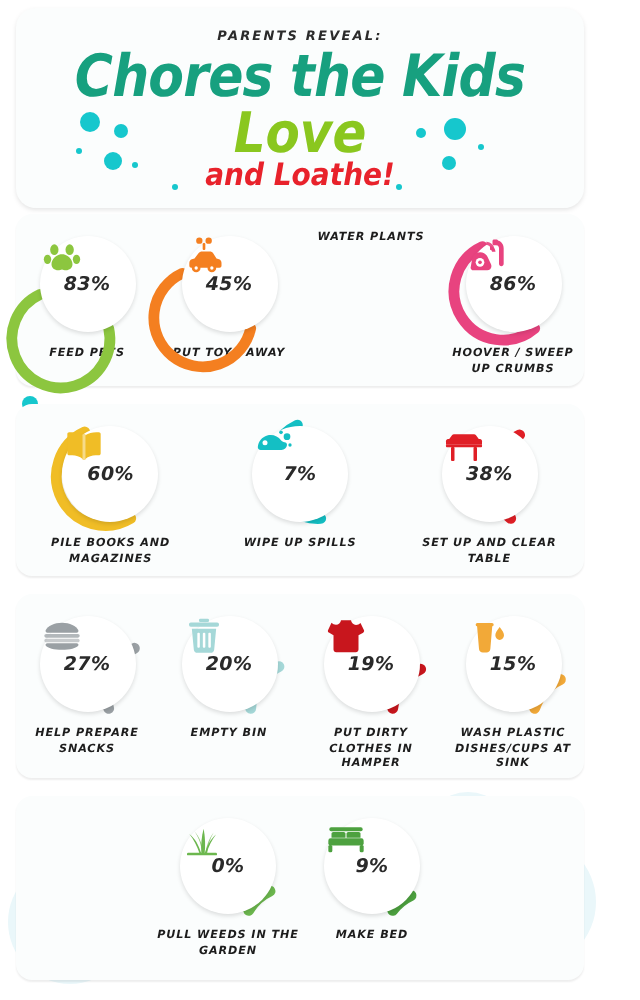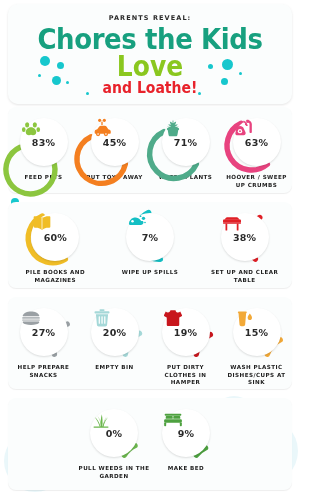--- a/index.html
+++ b/index.html
@@ -6,20 +6,21 @@
   html,body {
     width:300px; height:500px;
     background:#ffffff;
     font-family:"DejaVu Sans", sans-serif;
     overflow:hidden;
   }
   #poster {
     position:relative;
     width:300px; height:449px;
     background:#ffffff;
+    font-style:italic;
   }
 
   
   .bubblefield { position:absolute; inset:0; pointer-events:none; }
   .bub { position:absolute; border-radius:50%; background:#16c7cd; }
   .bub.pale { background:#eaf7fa; }
 
   
   .header {
     position:absolute; left:8px; top:4px; width:284px; height:100px;
@@ -194,55 +195,40 @@
                   <circle cx="7.3" cy="19.2" r="1" fill="#fff"></circle>
                   <circle cx="16.7" cy="19.2" r="1" fill="#fff"></circle>
                 </svg>
               </span>
               <div class="pct">45%</div>
             </div>
           </div>
           <div class="cap">PUT TOYS AWAY</div>
         </div>
         <div class="cell">
-          <div class="dial">
-            <svg viewBox="0 0 58 58">
-              <path d="M 39.35 51.20 A 24.5 24.5 0 1 1 6.78 18.68" stroke="#4fab8a" stroke-width="5.4" stroke-linecap="round" fill="none"></path>
-            </svg>
-            <div class="dial-face">
-              <span style="line-height: 0;">
-                <svg class="glyph" viewBox="0 0 24 24" fill="#4fab8a">
-                  <path d="M12 2.2c.6 1.4.7 2.8.5 4.2.9-1 2-1.8 3.3-2.3-.2 1.6-.8 3-1.8 4.2 1.3-.5 2.6-.6 3.9-.4-1 1.3-2.3 2.2-3.8 2.7H19c-1.1 1-2.3 1.6-3.7 1.8H8.7C7.3 12.2 6.1 11.6 5 10.6h4.9C8.4 10.1 7.1 9.2 6.1 7.9c1.3-.2 2.6-.1 3.9.4C9 7.1 8.4 5.7 8.2 4.1c1.3.5 2.4 1.3 3.3 2.3-.2-1.4-.1-2.8.5-4.2z"></path>
-                  <path d="M5.4 13.1h13.2l-1.3 7.3c-.15.9-.9 1.5-1.8 1.5H8.5c-.9 0-1.65-.6-1.8-1.5z"></path>
-                  <rect x="4.6" y="12.1" width="14.8" height="2.2" rx="1.1"></rect>
-                </svg>
-              </span>
-              <div class="pct">71%</div>
-            </div>
-          </div>
           <div class="cap">WATER PLANTS</div>
         </div>
         <div class="cell">
           <div class="dial">
             <svg viewBox="0 0 58 58">
               <path d="M 39.35 51.20 A 24.5 24.5 0 1 1 13.15 10.31" stroke="#e8437f" stroke-width="5.4" stroke-linecap="round" fill="none"></path>
             </svg>
             <div class="dial-face">
               <span style="line-height: 0;">
                 <svg class="glyph" viewBox="0 0 24 24" fill="#e8437f">
                   <path d="M16.8 2.6c2.6 0 4.6 2.1 4.6 4.7v9.4c0 .8-.6 1.4-1.4 1.4s-1.4-.6-1.4-1.4V7.3c0-1-.8-1.9-1.8-1.9h-1.3V2.6z"></path>
                   <path d="M15.6 2.1h1.5c.5 0 .9.4.9.9v1.7c0 .5-.4.9-.9.9h-1.5c-.5 0-.9-.4-.9-.9V3c0-.5.4-.9.9-.9z"></path>
                   <path d="M3.2 20.6c-1 0-1.8-.9-1.6-1.9l.9-5c.4-2.3 2.4-4 4.8-4 1.9 0 3.6 1.1 4.4 2.8l2.1 4.5c.8 1.7-.4 3.6-2.3 3.6z"></path>
                   <circle cx="7.2" cy="15.8" r="2.6" fill="#fff"></circle>
                   <circle cx="7.2" cy="15.8" r="1.1"></circle>
                   <path d="M13.2 6.2c1.8 0 3.3 1.5 3.3 3.3h-2.1c0-.7-.5-1.2-1.2-1.2z"></path>
                   <path d="M11 3.4c2.7 0 4.9 2.2 4.9 4.9h-2c0-1.6-1.3-2.9-2.9-2.9z" opacity=".9"></path>
                 </svg>
               </span>
-              <div class="pct">63%</div>
+              <div class="pct">86%</div>
             </div>
           </div>
           <div class="cap">HOOVER / SWEEP UP CRUMBS</div>
         </div>
       </div>
     </div>
   <div class="panel" id="panel-1" style="top:202px;  height:86px;">
       <div class="row">
         <div class="cell">
           <div class="dial">

